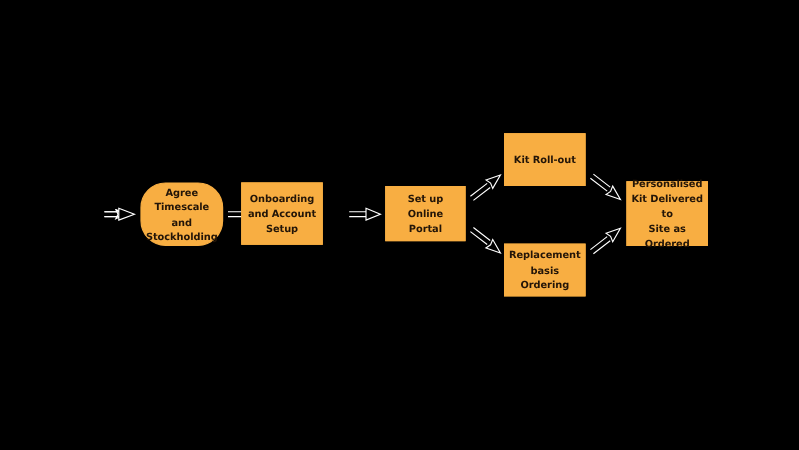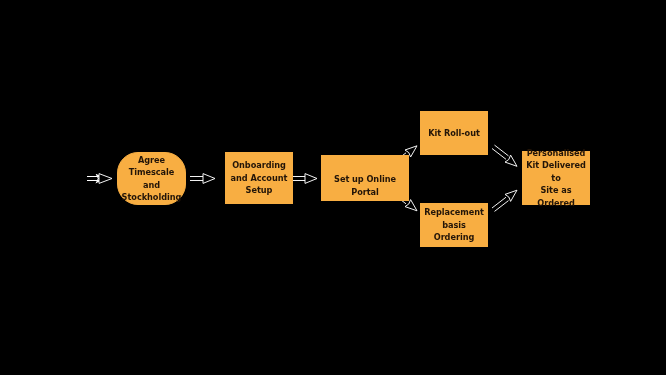--- a/index.html
+++ b/index.html
@@ -101,27 +101,27 @@
     </g>
   </svg>
 
 
   <div class="node" id="node-1" style="left: 117px; top: 152px; width: 69px; height: 53px; border-radius: 21px;">
     <span class="node-label">Agree
 Timescale and
 Stockholding</span>
   </div>
 
-  <div class="node" id="node-2" style="left: 225px; top: 152px; width: 68px; height: 52px;">
+  <div class="node" id="node-2" style="left: 201px; top: 152px; width: 68px; height: 52px;">
     <span class="node-label">Onboarding
 and Account
 Setup</span>
   </div>
 
-  <div class="node" id="node-3" style="left: 321px; top: 155px; width: 88px; height: 46px; align-items: flex-end;">
+  <div class="node" id="node-3" style="left: 321px; top: 155px; width: 67px; height: 46px;">
     <span class="node-label">Set up Online
 Portal</span>
   </div>
 
   <div class="node" id="node-4" style="left: 420px; top: 111px; width: 68px; height: 44px; justify-content: center;">
     <span class="node-label">Kit Roll-out</span>
   </div>
 
   <div class="node" id="node-5" style="left: 420px; top: 203px; width: 68px; height: 44px;">
     <span class="node-label">Replacement

